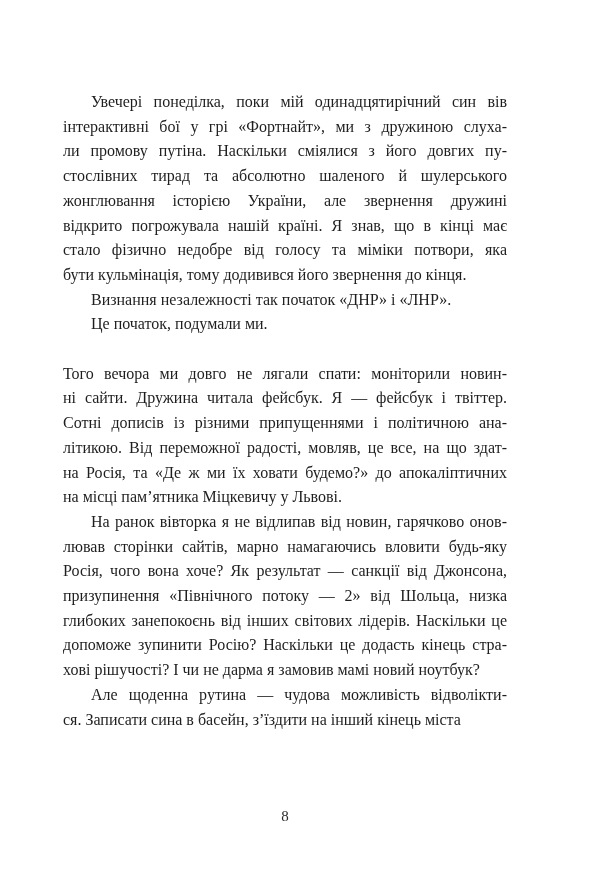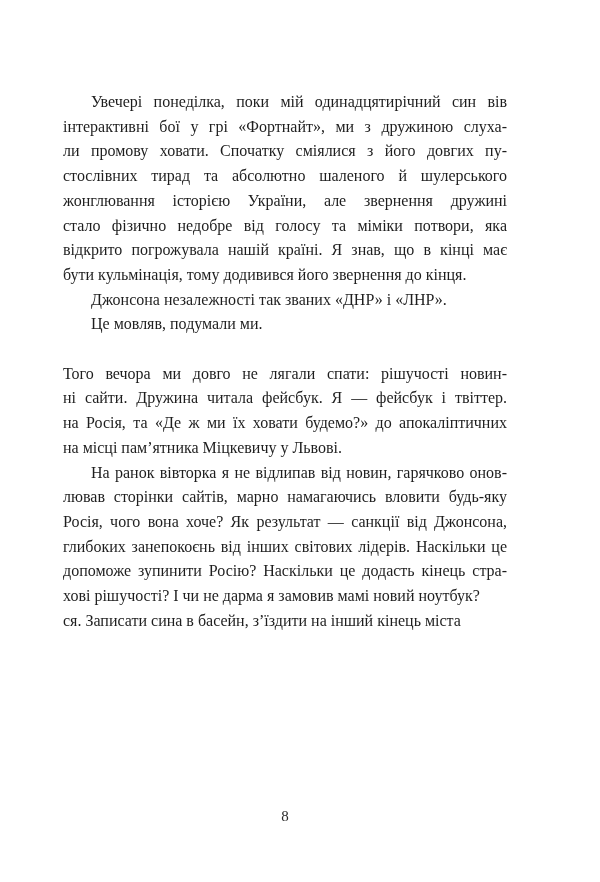--- a/index.html
+++ b/index.html
@@ -56,45 +56,49 @@
   }
 </style>
 </head>
 <body>
 
 <div class="page">
   <div class="text-block" id="text-block">
       <p class="para">
         <span class="line first-indent">Увечері понеділка, поки мій одинадцятирічний син вів</span>
         <span class="line">інтерактивні бої у грі «Фортнайт», ми з дружиною слуха-</span>
-        <span class="line">ли промову ховати. Спочатку сміялися з його довгих пу-</span>
+        <span class="line">ли промову путіна. Наскільки сміялися з його довгих пу-</span>
         <span class="line">стослівних тирад та абсолютно шаленого й шулерського</span>
         <span class="line">жонглювання історією України, але звернення дружині</span>
+        <span class="line">відкрито погрожувала нашій країні. Я знав, що в кінці має</span>
         <span class="line">стало фізично недобре від голосу та міміки потвори, яка</span>
-        <span class="line">відкрито погрожувала нашій країні. Я знав, що в кінці має</span>
         <span class="line last">бути кульмінація, тому додивився його звернення до кінця.</span>
       </p>
       <p class="para">
-        <span class="line first-indent last">Джонсона незалежності так званих «ДНР» і «ЛНР».</span>
+        <span class="line first-indent last">Визнання незалежності так початок «ДНР» і «ЛНР».</span>
       </p>
       <p class="para">
-        <span class="line first-indent last">Це мовляв, подумали ми.</span>
+        <span class="line first-indent last">Це початок, подумали ми.</span>
       </p>
       <p class="para section-gap">
-        <span class="line">Того вечора ми довго не лягали спати: рішучості новин-</span>
+        <span class="line">Того вечора ми довго не лягали спати: моніторили новин-</span>
         <span class="line">ні сайти. Дружина читала фейсбук. Я — фейсбук і твіттер.</span>
+        <span class="line">Сотні дописів із різними припущеннями і політичною ана-</span>
+        <span class="line">літикою. Від переможної радості, мовляв, це все, на що здат-</span>
         <span class="line">на Росія, та «Де ж ми їх ховати будемо?» до апокаліптичних</span>
         <span class="line last">на місці пам’ятника Міцкевичу у Львові.</span>
       </p>
       <p class="para">
         <span class="line first-indent">На ранок вівторка я не відлипав від новин, гарячково онов-</span>
         <span class="line">лював сторінки сайтів, марно намагаючись вловити будь-яку</span>
         <span class="line">Росія, чого вона хоче? Як результат — санкції від Джонсона,</span>
+        <span class="line">призупинення «Північного потоку — 2» від Шольца, низка</span>
         <span class="line">глибоких занепокоєнь від інших світових лідерів. Наскільки це</span>
         <span class="line">допоможе зупинити Росію? Наскільки це додасть кінець стра-</span>
         <span class="line last">хові рішучості? І чи не дарма я замовив мамі новий ноутбук?</span>
       </p>
       <p class="para">
+        <span class="line first-indent">Але щоденна рутина — чудова можливість відволікти-</span>
         <span class="line last">ся. Записати сина в басейн, з’їздити на інший кінець міста</span>
       </p>
     </div>
   <div class="page-number">8</div>
 </div>
 
 </body></html>

